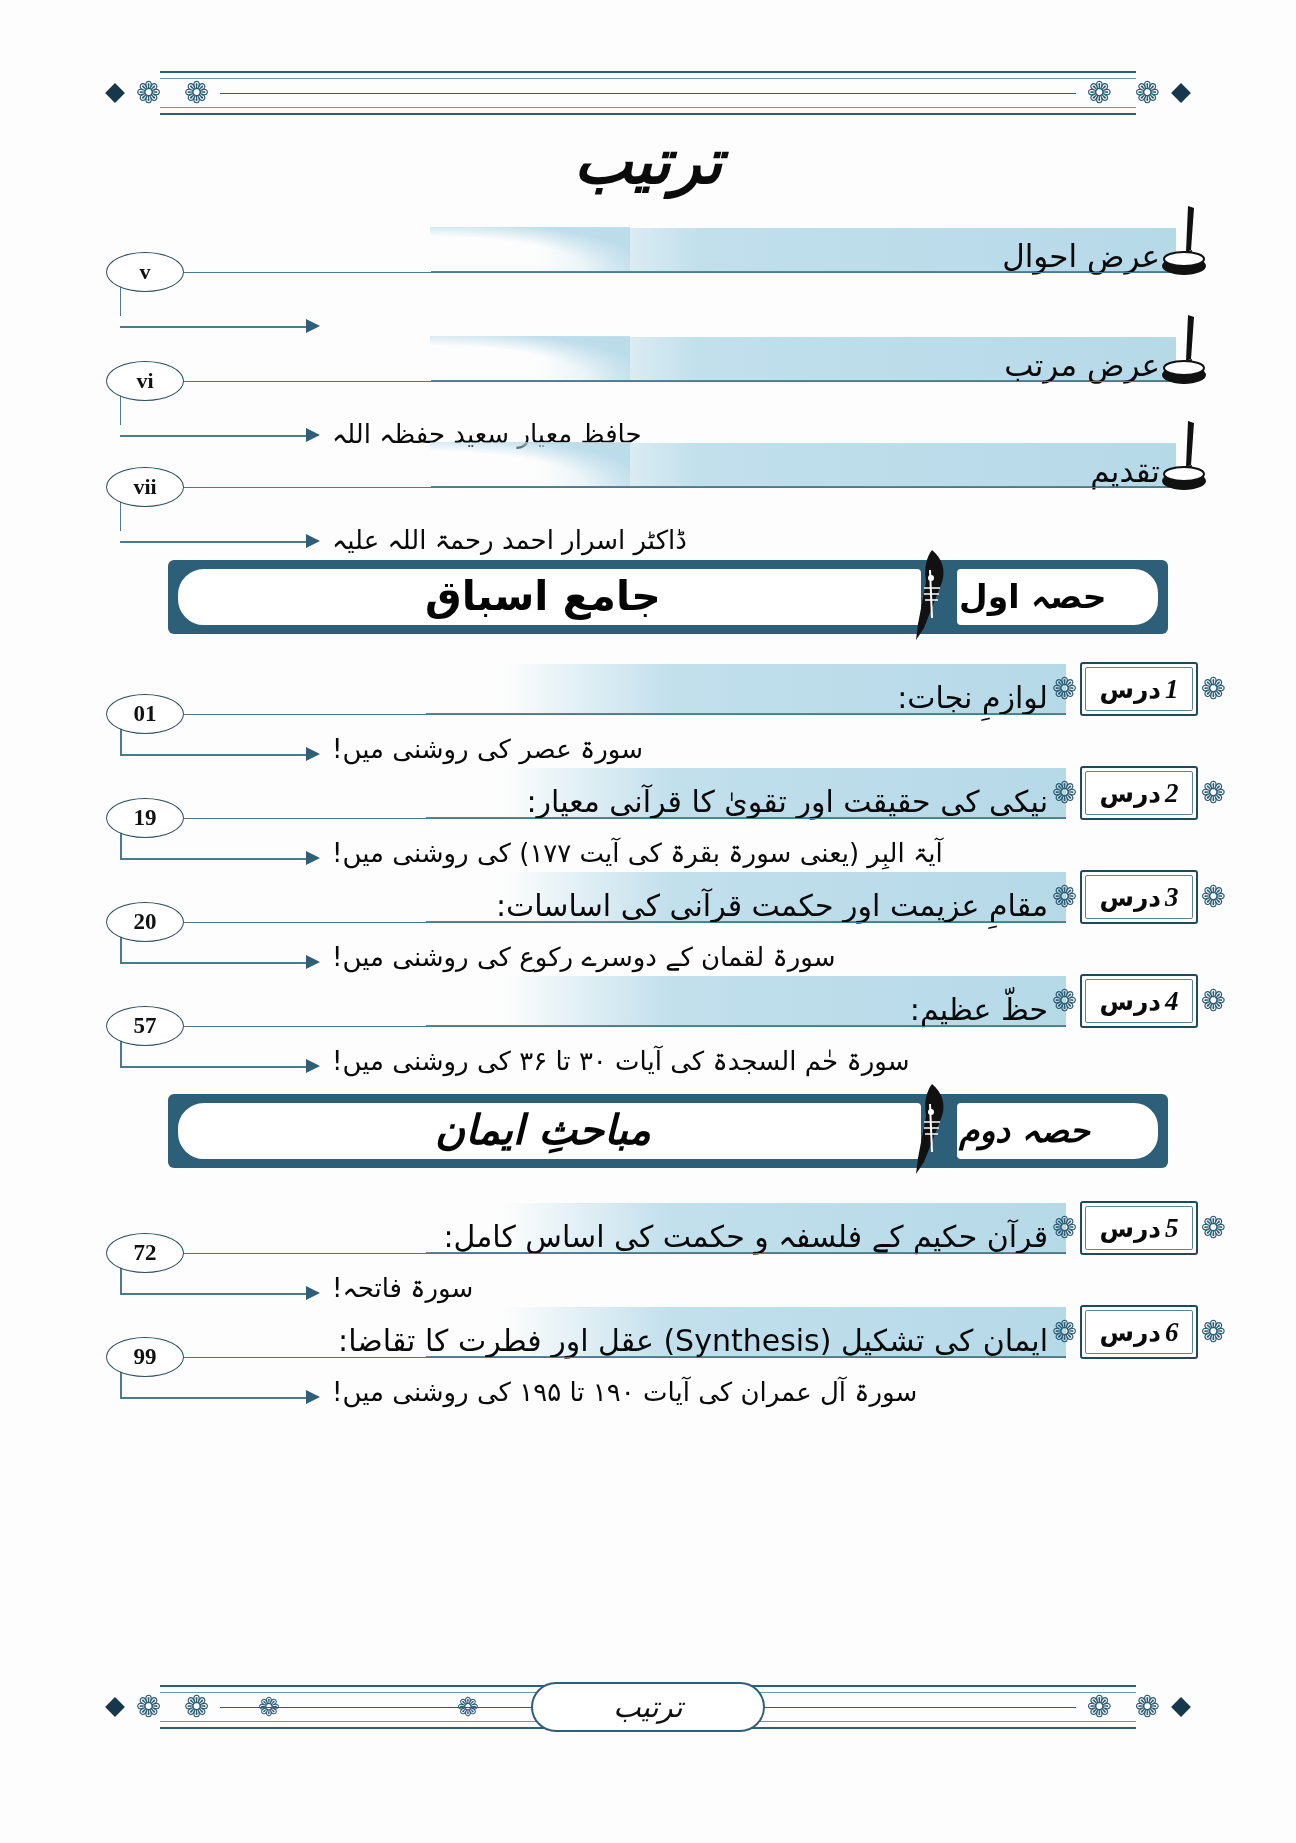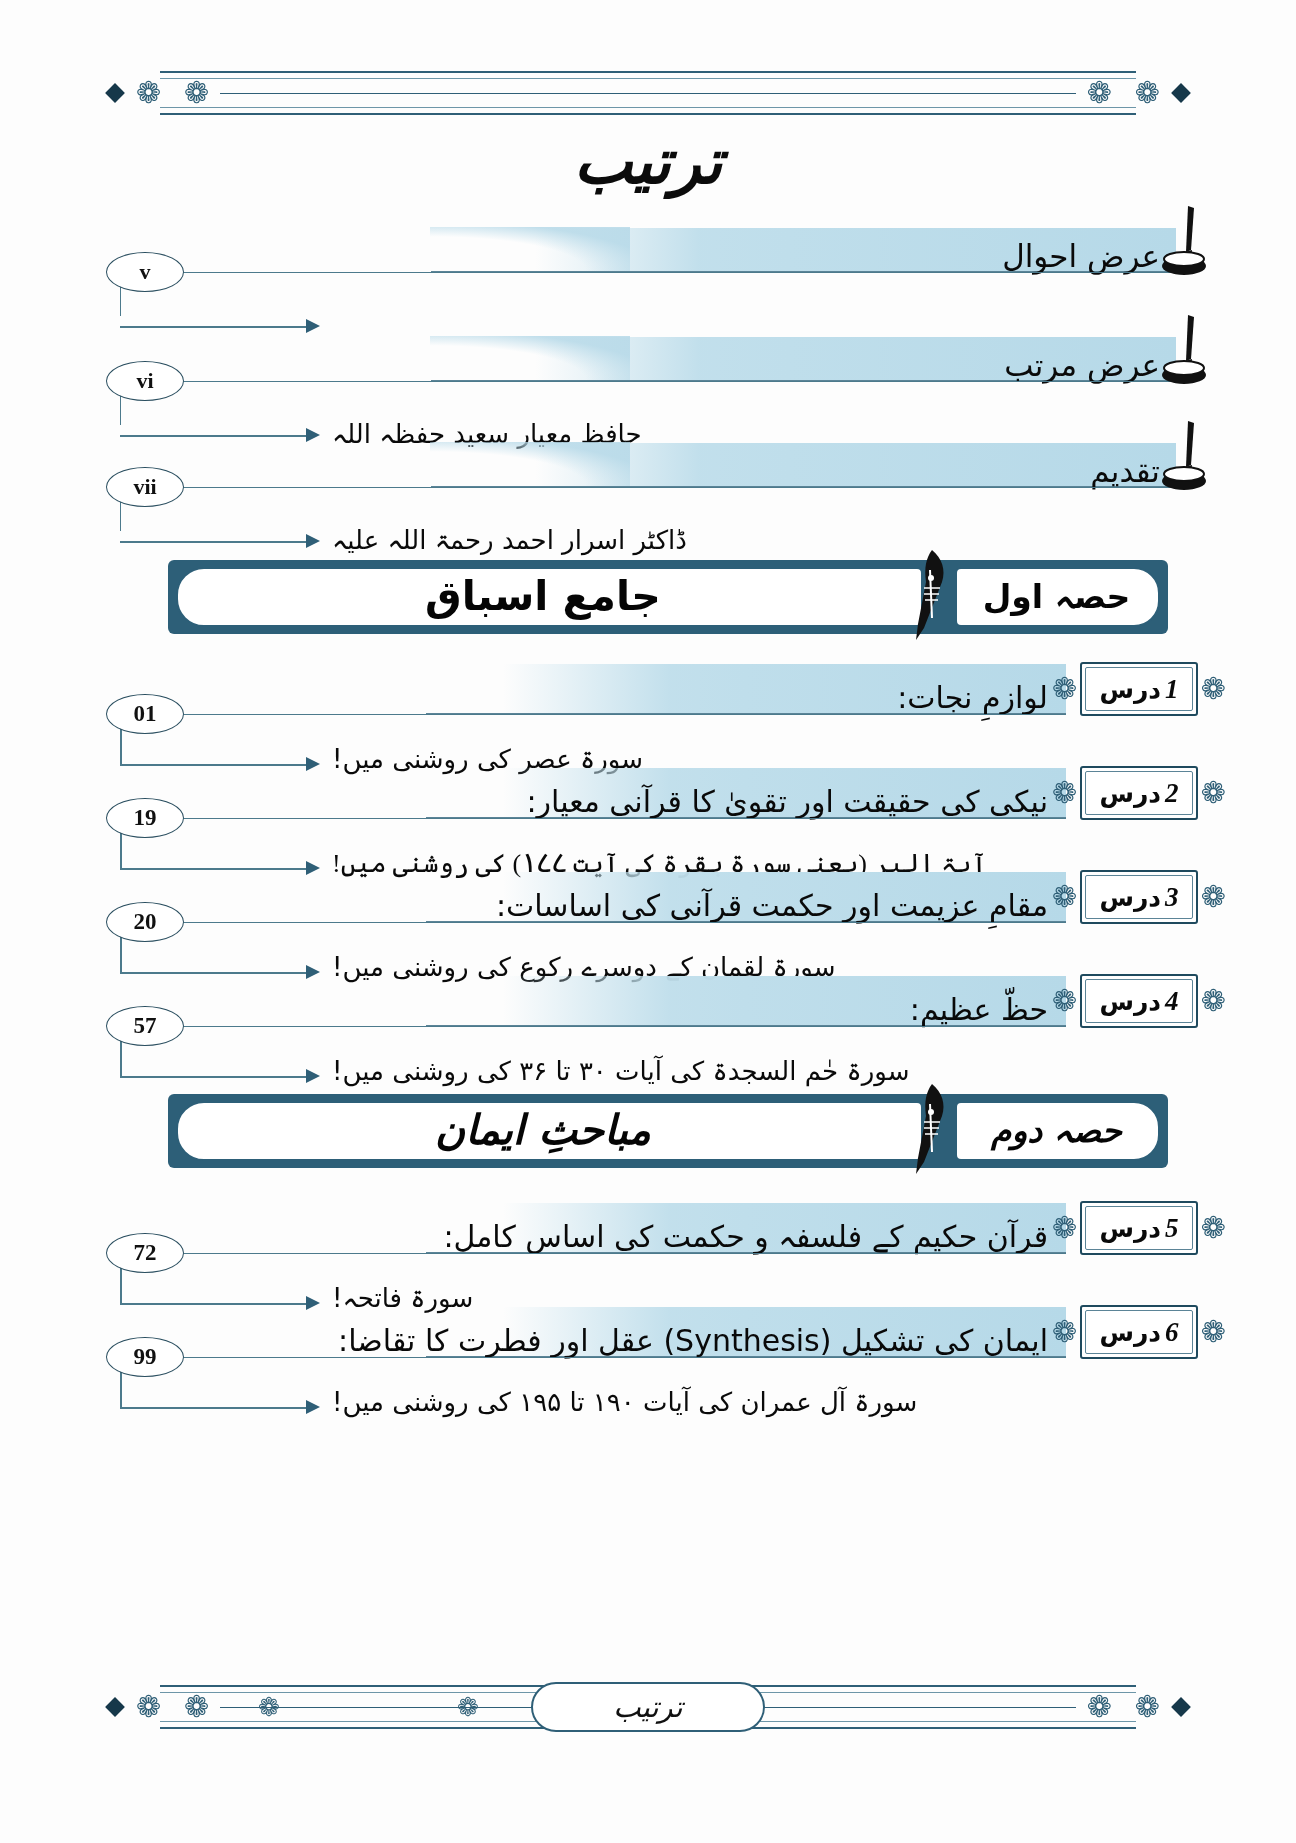--- a/index.html
+++ b/index.html
@@ -186,21 +186,21 @@
   .sb-title {
     position: absolute; left: 0; right: 250px; top: 50%;
     transform: translateY(-52%);
     text-align: center;
     font-size: 41px; font-weight: 700; color: #050505;
     white-space: nowrap;
   }
   .sb-part {
     position: absolute; right: 14px; width: 195px; top: 50%;
     transform: translateY(-52%);
-    text-align: center;
+    text-align: left;
     font-size: 33px; font-weight: 700; color: #050505;
     white-space: nowrap;
   }
   .sb-nib {
     position: absolute; right: 210px; top: -12px;
     width: 56px; height: 96px; z-index: 6;
   }
 
   
   .lesson { position: absolute; left: 90px; width: 1116px; }
@@ -244,21 +244,21 @@
     display: flex; align-items: center; justify-content: center;
     gap: 4px;
     font-size: 25px; font-weight: 700; color: #0a0a0a;
     white-space: nowrap;
   }
   .dars-badge .num-it {
     font-style: italic; font-size: 27px; font-weight: 700;
     font-family: "Liberation Serif", serif;
   }
 
-  .sub-arrow { position: absolute; left: 30px; top: 60px; height: 46px; width: 1090px; }
+  .sub-arrow { position: absolute; left: 30px; top: 50px; height: 46px; width: 1090px; }
   .sub-arrow .vline {
     position: absolute; left: 0; top: 0; width: 1.5px; height: 40px; background: #4c7a8c;
   }
   .sub-arrow .hline {
     position: absolute; left: 0; top: 40px; height: 1.5px; background: #4c7a8c;
   }
   .sub-arrow .ahead {
     position: absolute; top: 33px;
     width: 0; height: 0;
     border-top: 7px solid transparent;
@@ -406,21 +406,21 @@
           <span class="num-it">2</span>
           <span>درس</span>
         </div>
       </div>
     </div>
     <div class="pagenum num" style="top:30px;">19</div>
     <div class="sub-arrow">
       <div class="vline"></div>
       <div class="hline" style="width:188px;"></div>
       <div class="ahead" style="left:186px;"></div>
-      <div class="stext" style="left:212px;font-family:Liberation Serif, serif;">آیۃ البِر (یعنی سورۃ بقرۃ کی آیت ۱۷۷) کی روشنی میں!</div>
+      <div class="stext" style="left:212px;">آیۃ البِر (یعنی سورۃ بقرۃ کی آیت ۱۷۷) کی روشنی میں!</div>
     </div>
   </div>
 
   <div class="lesson" style="top:872px;">
     <div class="ls-band">
       <div class="ls-wedge"></div>
       <div class="ls-label">مقامِ عزیمت اور حکمت قرآنی کی اساسات:</div>
       <div class="ls-rule"></div>
       <div class="dars-badge">
         <div class="frame"></div>

